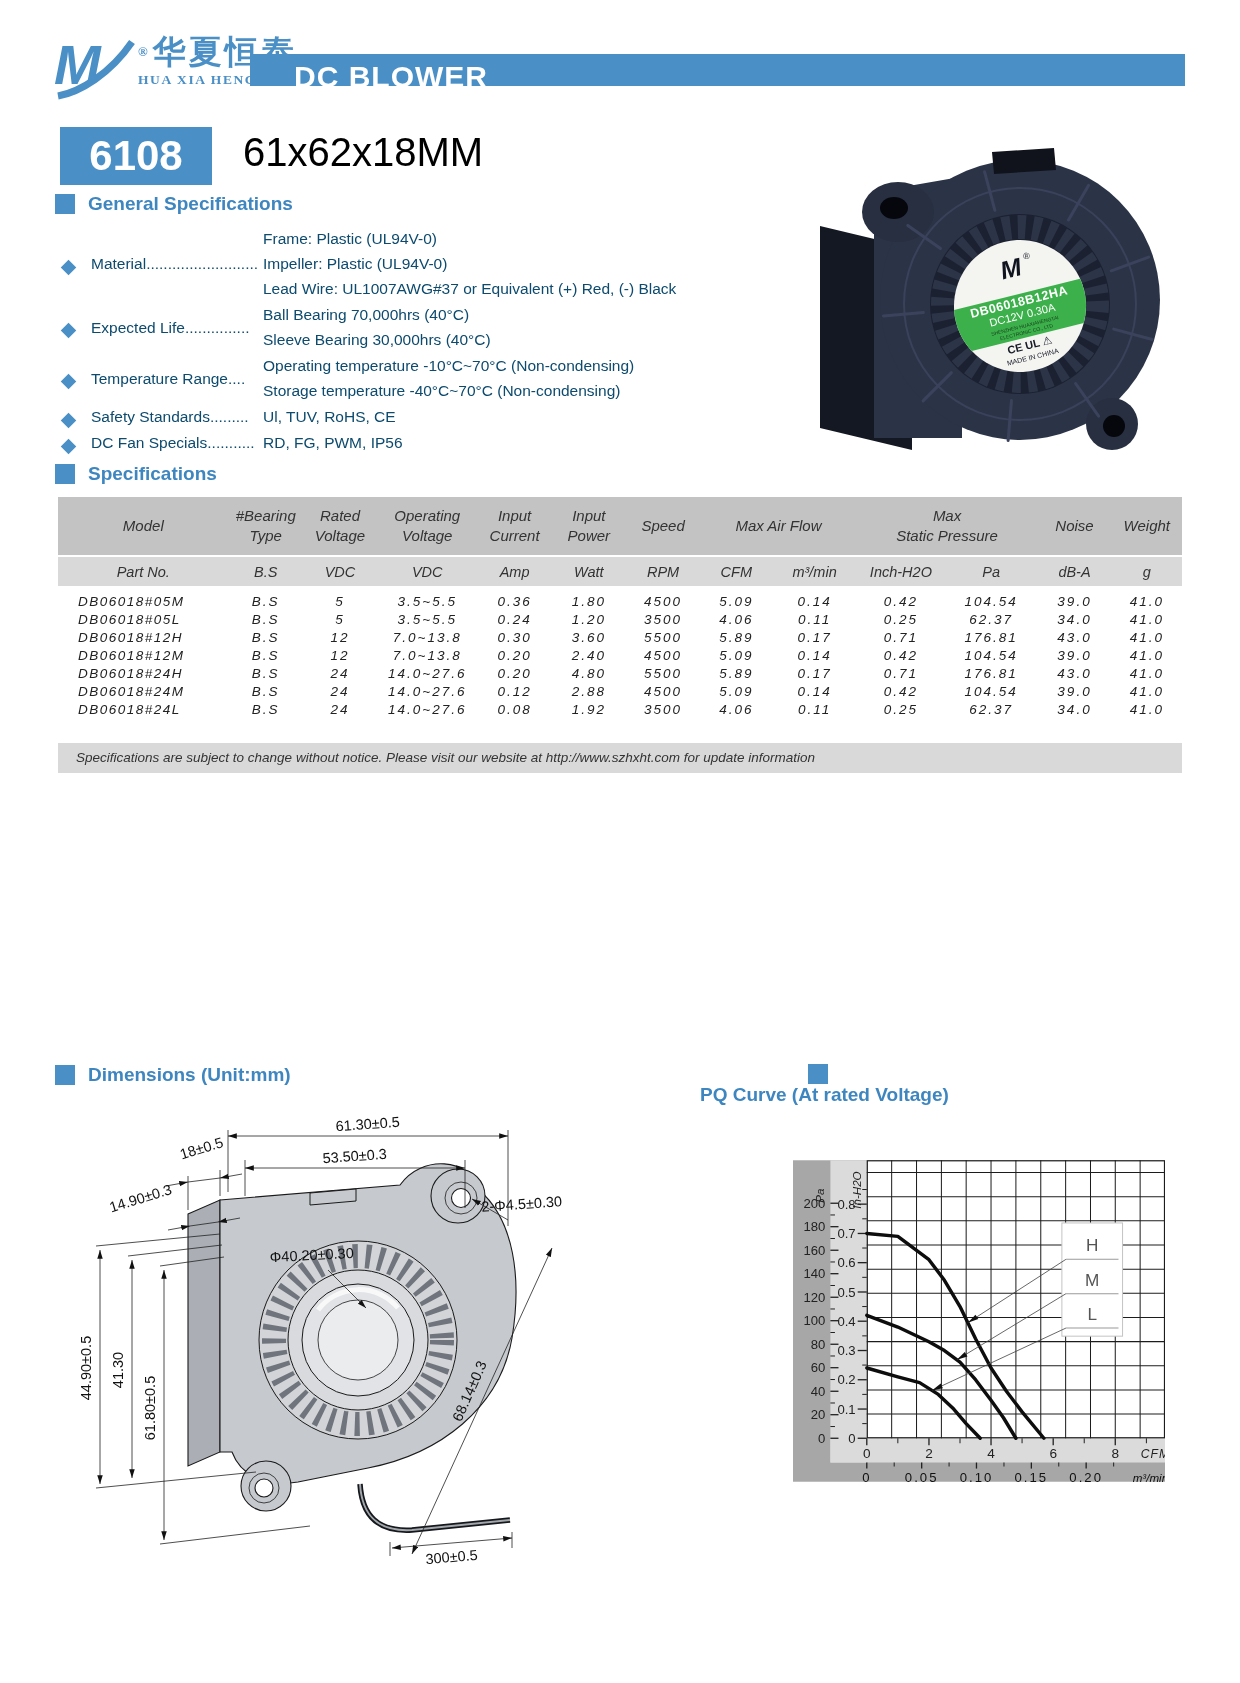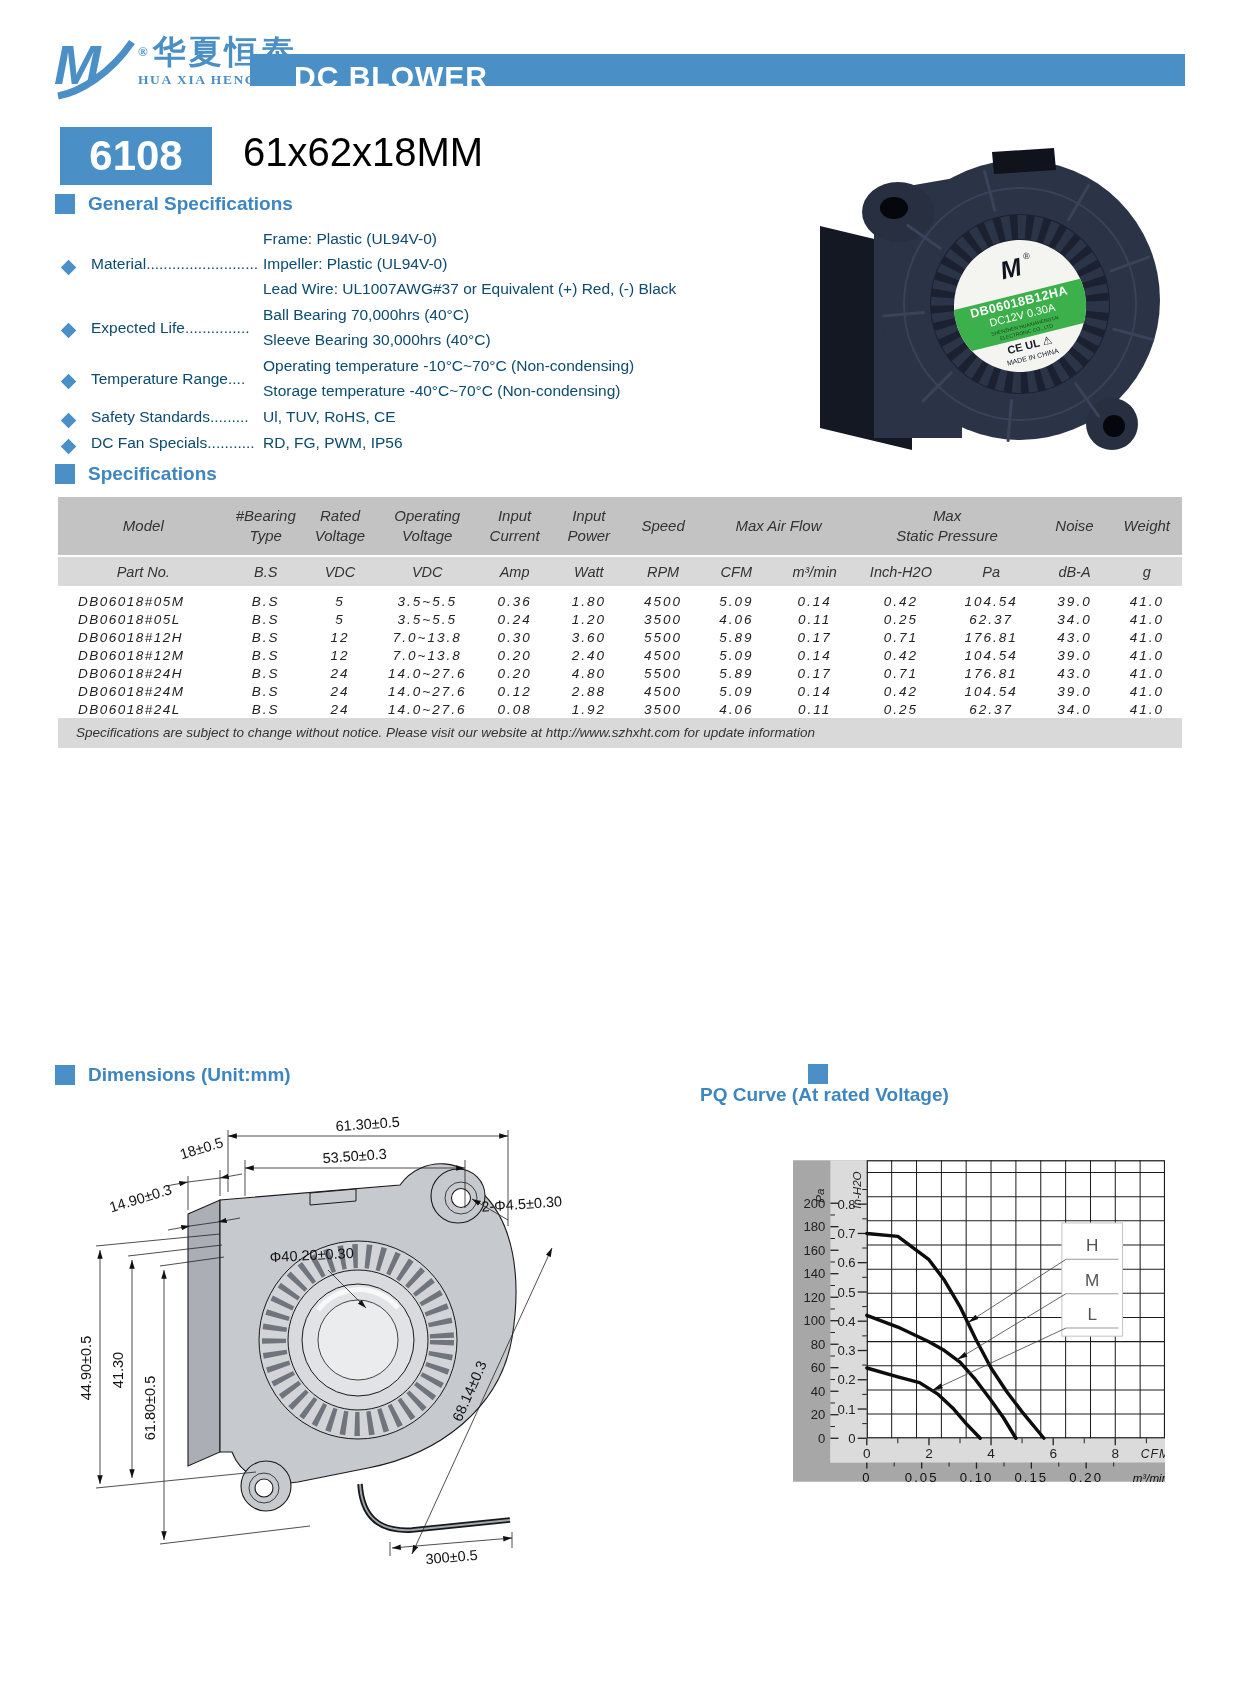--- a/index.html
+++ b/index.html
@@ -29,21 +29,21 @@
   .spec-label{width:172px;flex:none;}
   .spec-values{flex:1;}
   
   .table-wrap{position:absolute;left:58px;top:497px;width:1124px;font-style:italic;}
   table.spec{border-collapse:collapse;width:1124px;table-layout:fixed;}
   table.spec th,table.spec td{font-weight:normal;padding:0;text-align:center;}
   table.spec th.h1{background:#c3c3c3;font-size:15px;color:#333;height:58px;border-bottom:2px solid #fff;vertical-align:middle;line-height:20px;}
   table.spec th.h2{background:#d9d9d9;font-size:14.5px;color:#333;height:29px;border-bottom:6px solid #fff;}
   table.spec td{font-size:13.5px;color:#222;height:18px;letter-spacing:2px;}
   table.spec td.model{text-align:left;padding-left:20px;letter-spacing:1.5px;}
-  .note-bar{margin-top:0;background:#d9d9d9;height:30px;line-height:30px;font-size:13.5px;color:#333;padding-left:18px;}
+  .note-bar{margin-top:25px;background:#d9d9d9;height:30px;line-height:30px;font-size:13.5px;color:#333;padding-left:18px;}
   
   .dim-svg{position:absolute;left:60px;top:1096px;}
   .pq-wrap{position:absolute;left:793px;top:1160px;}
   .fan-photo{position:absolute;left:762px;top:128px;}
 </style>
 </head>
 <body style="--accent: #4a8fc5;">
 
 <div class="logo">
   <svg width="86" height="72" viewBox="0 0 86 72">

